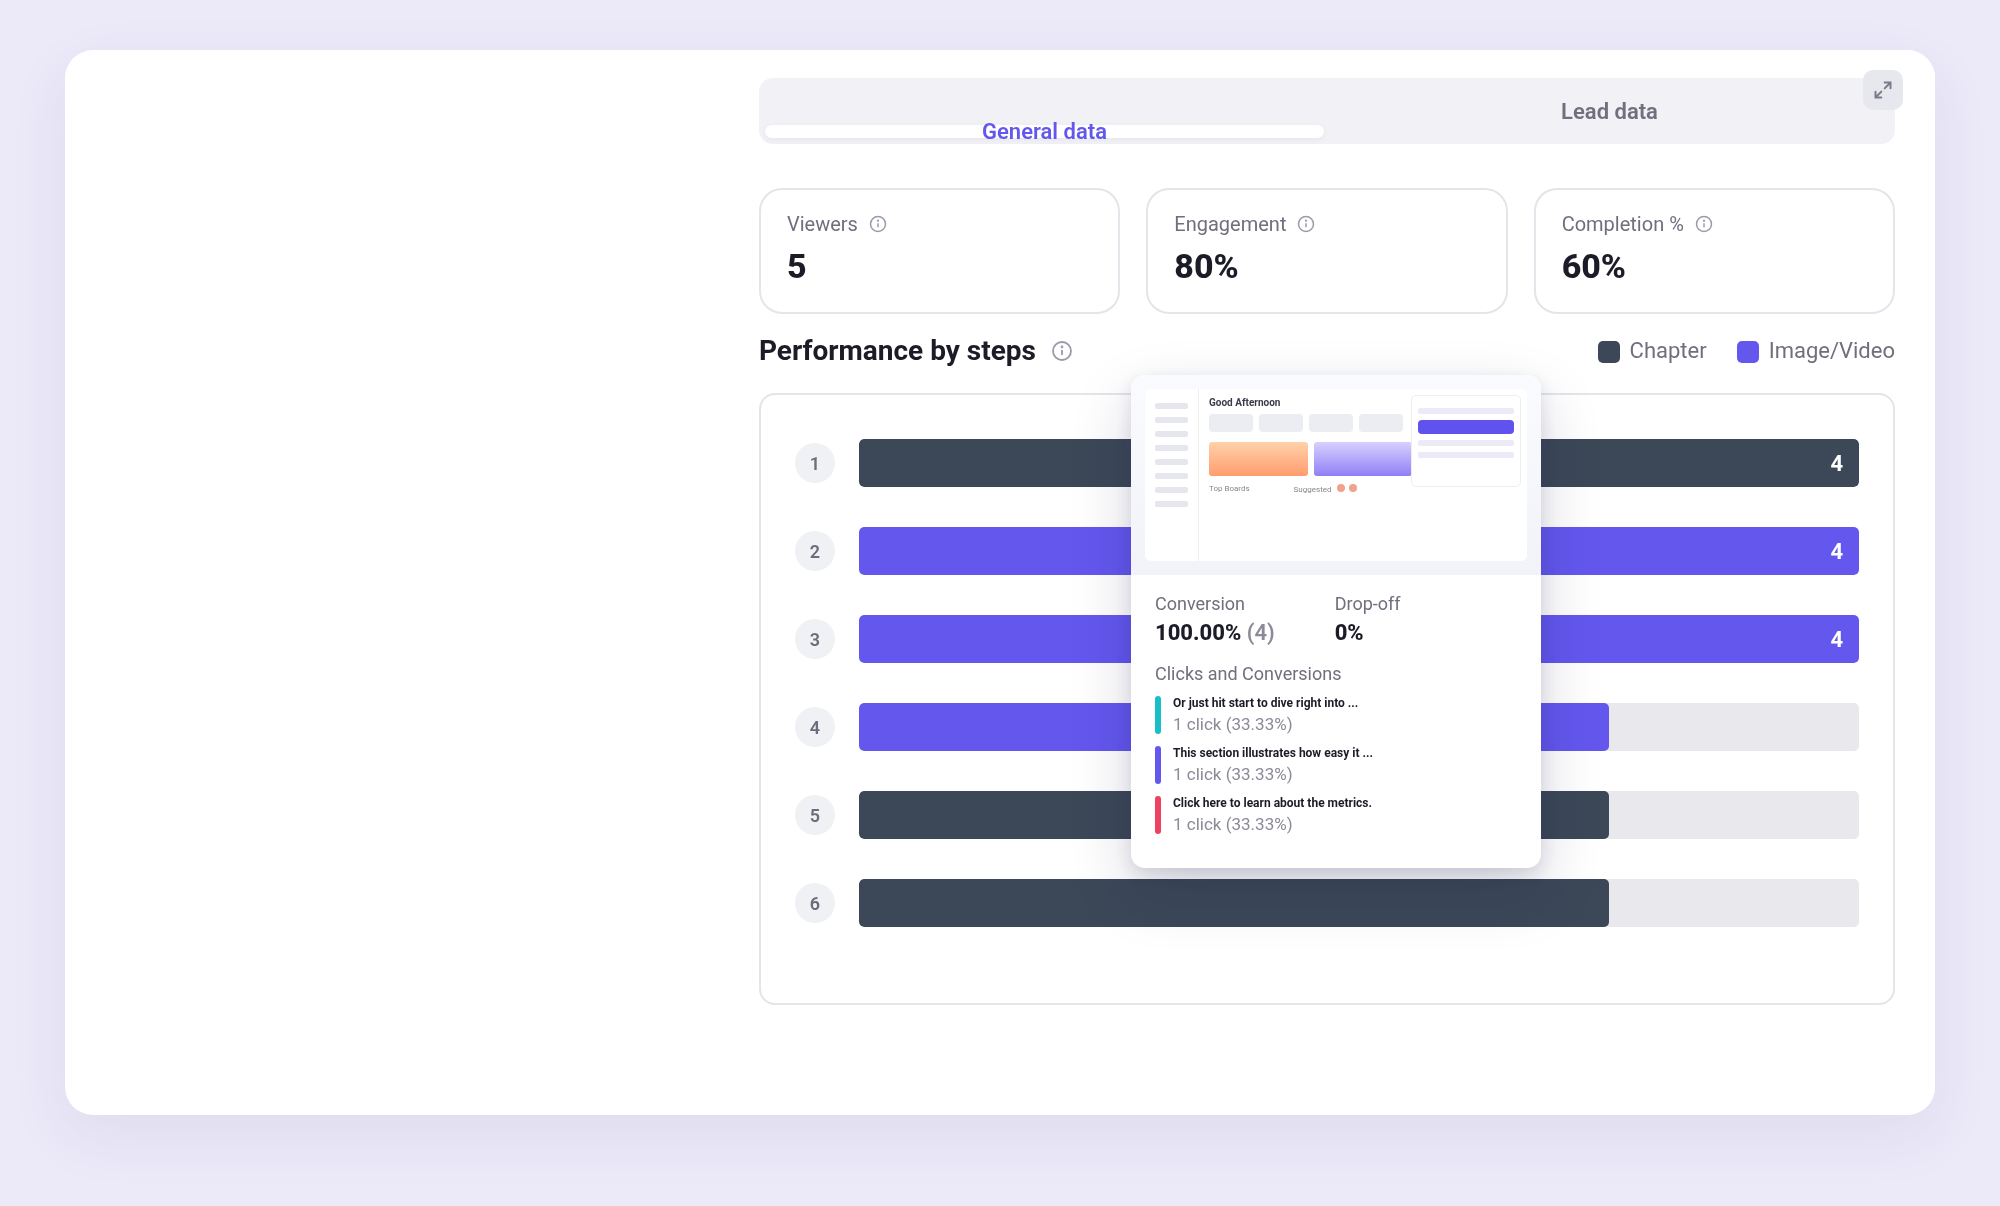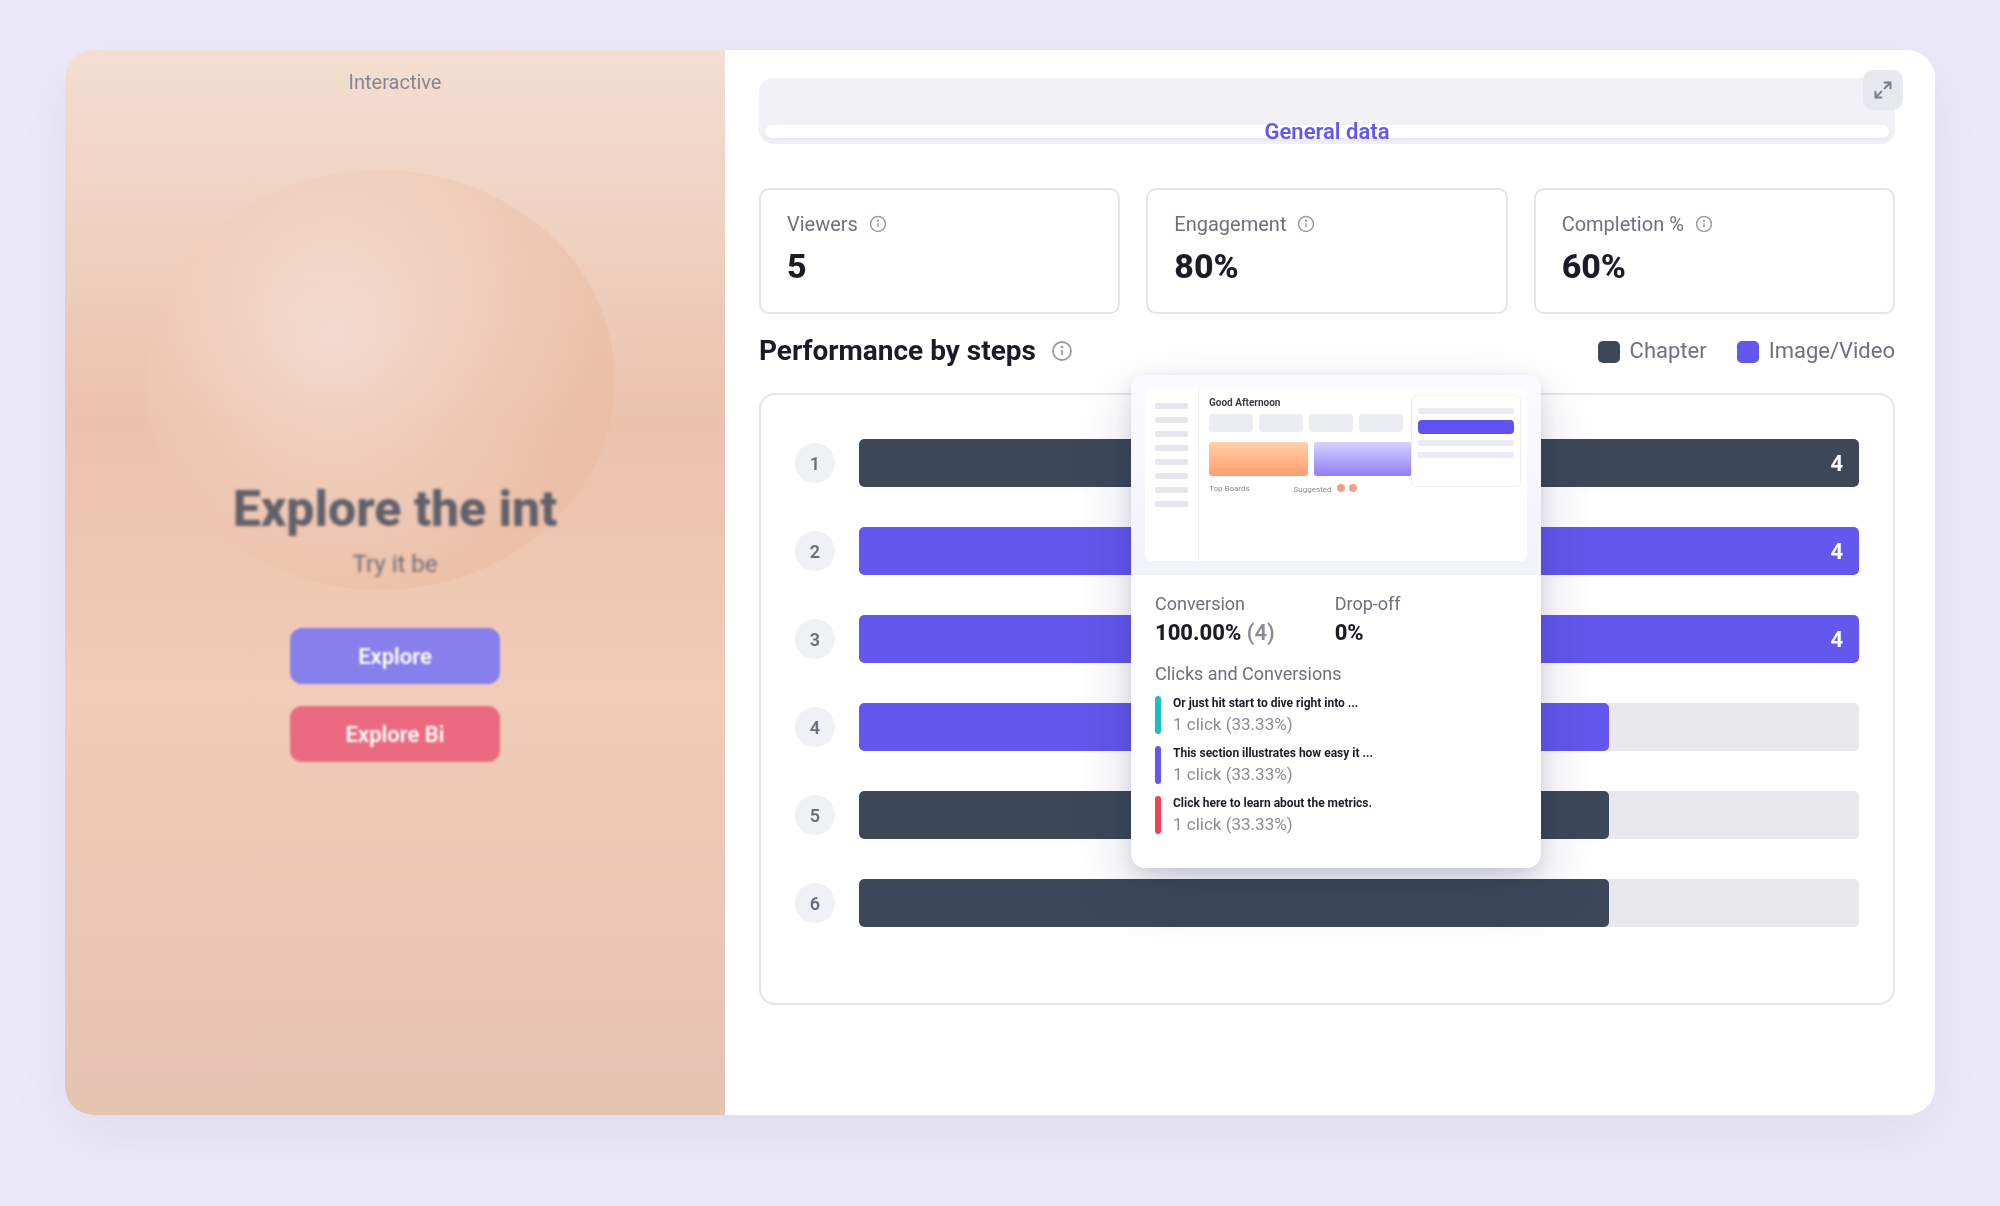--- a/index.html
+++ b/index.html
@@ -139,21 +139,21 @@
   }
 
   .metrics{
     display:flex;
     gap:26px;
     margin-top:44px;
   }
   .metric{
     flex:1;
     border:2px solid var(--border);
-    border-radius:10px;
+    border-radius:23px;
     padding:22px 26px 26px;
   }
   .metric-label{
     color:var(--muted);
     font-size:20px;
     display:flex; align-items:center; gap:10px;
   }
   .metric-val{
     margin-top:10px;
     color:var(--text);
@@ -281,33 +281,26 @@
   .mini-right .pill{ height:14px; background:#5f52ee; border-radius:4px; margin-bottom:4px;}
   .mini-right .line{ height:6px; background:#eceaf6; border-radius:2px; margin:6px 0;}
   .mini-foot{ display:flex; gap:44px; margin-top:8px; font-size:8px; color:#888;}
   .mini-dots span{ display:inline-block; width:8px;height:8px;border-radius:50%; background:#f1a18b; margin-left:4px;}
 </style>
 </head>
 <body>
 
 <div class="outer-card">
 
-  <div class="preview">
-    <div class="preview-top">Interactive</div>
-    <div class="preview-h">Explore the int</div>
-    <div class="preview-sub">Try it be</div>
-    <div class="preview-btn btn1">Explore</div>
-    <div class="preview-btn btn2">Explore Bi</div>
-    <div class="preview-overlay"></div>
-  </div>
 
   <div class="analytics">
 
     <div class="tabwrap">
       <div class="tab active">General data</div>
+      <div class="tab">Lead data</div>
       <div class="expand">
         <svg width="20" height="20" viewBox="0 0 24 24" fill="none" stroke="#7a7a8a" stroke-width="2.4" stroke-linecap="round">
           <path d="M14 3h7v7M10 21H3v-7M21 3l-7 7M3 21l7-7"></path>
         </svg>
       </div>
     </div>
 
     <div class="metrics">
       <div class="metric">
         <div class="metric-label">

